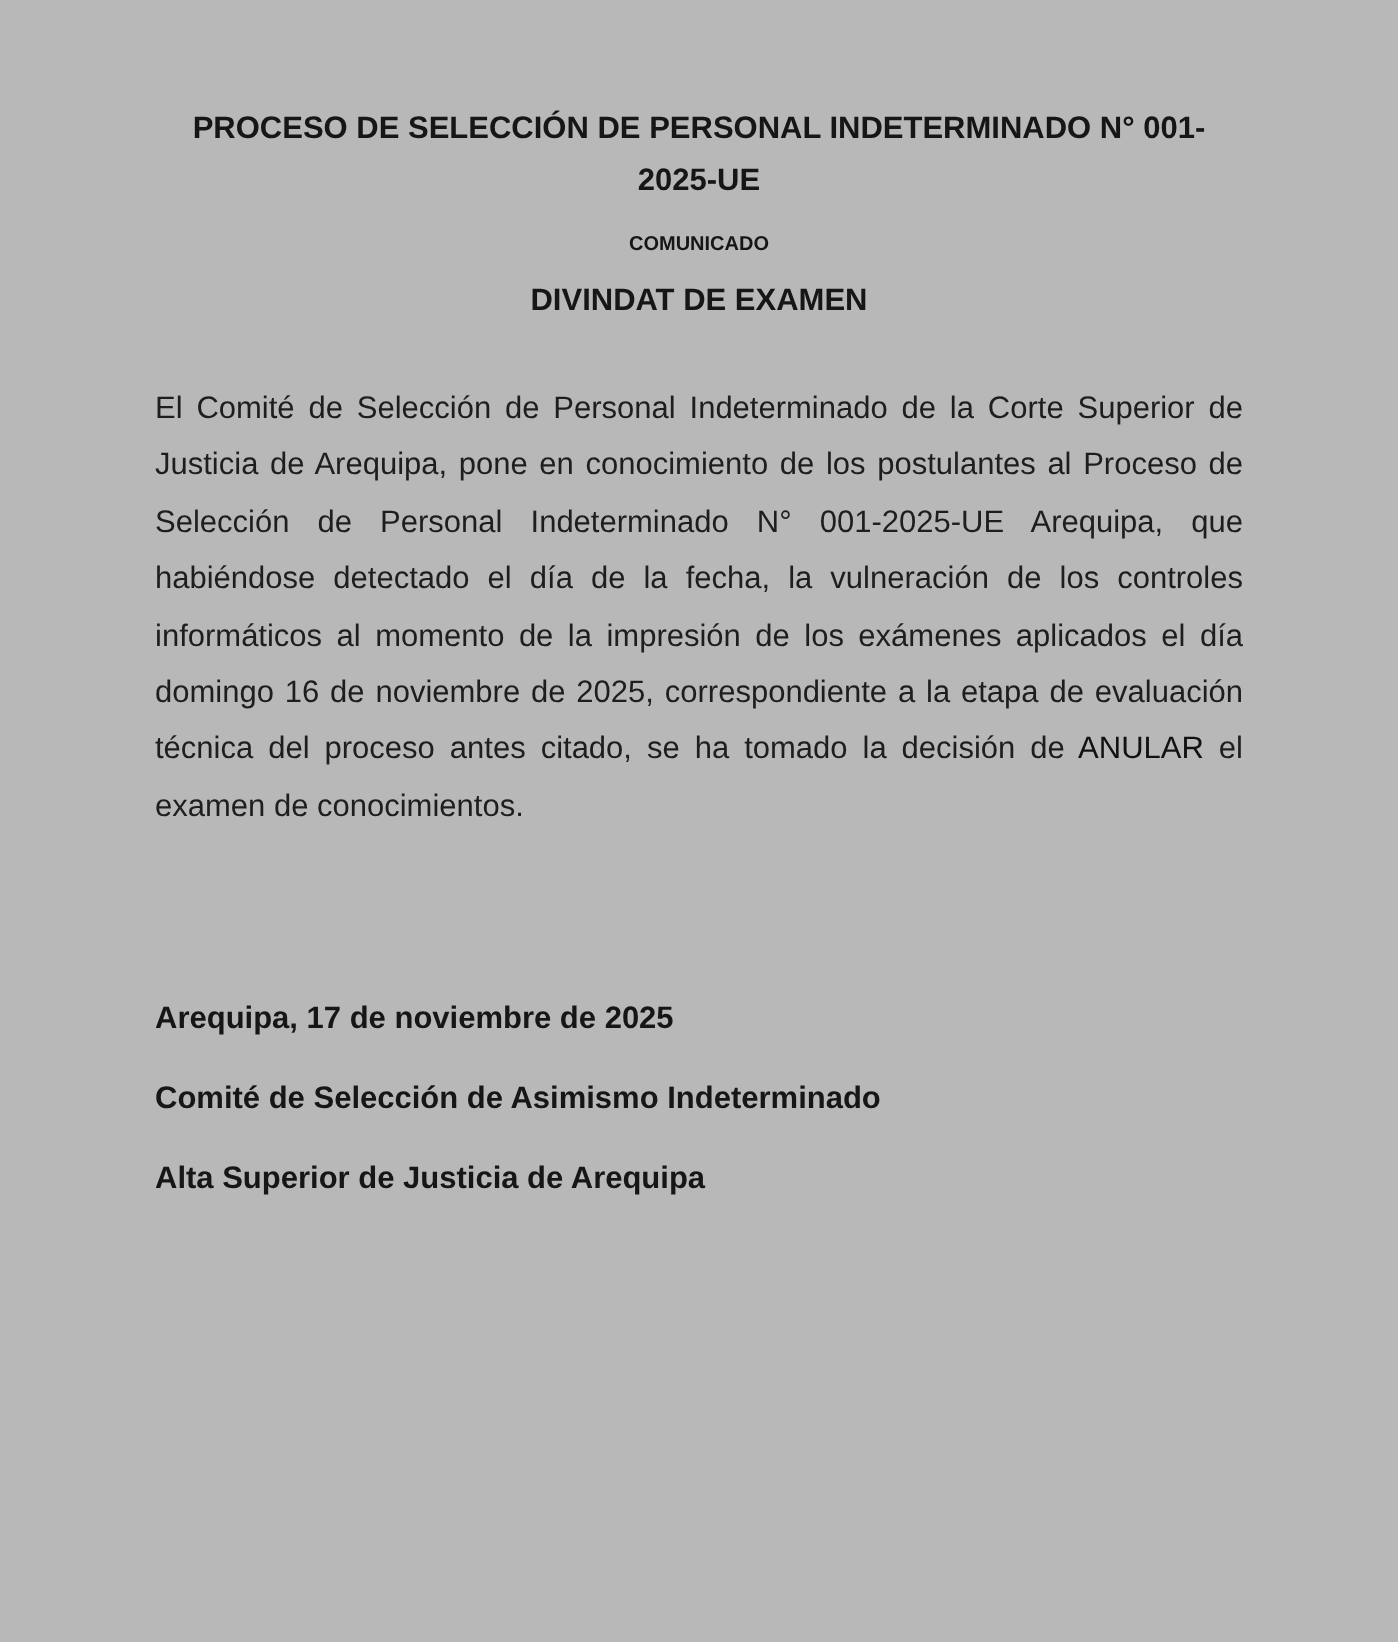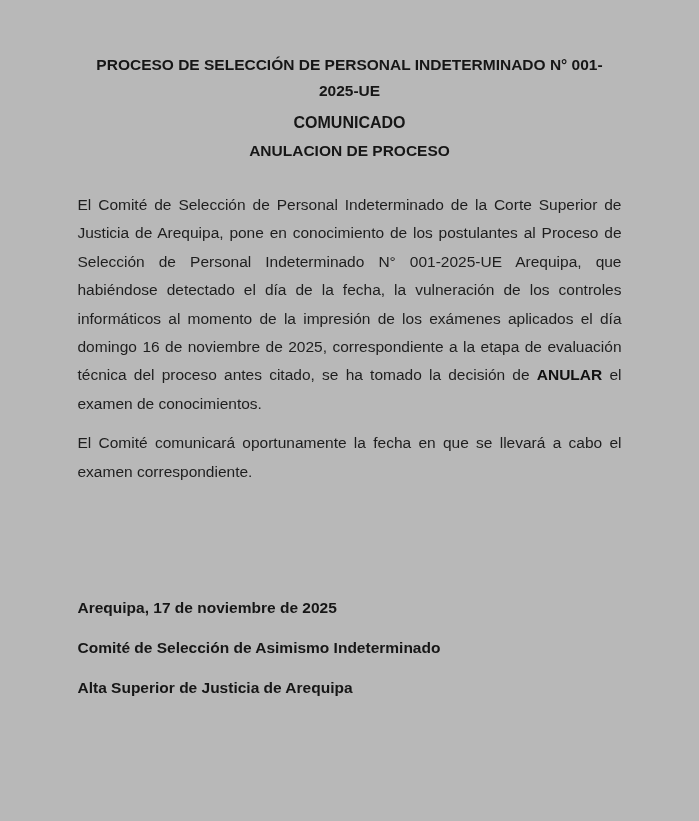--- a/index.html
+++ b/index.html
@@ -25,70 +25,69 @@
     text-align: center;
     font-weight: bold;
     color: #161616;
   }
   .doc-title {
     font-size: 15.5px;
     line-height: 26px;
     margin: 0;
   }
   .doc-subtitle {
-    font-size: 16px;
+    font-size: 10px;
     line-height: 26px;
     margin: 6px 0 0 0;
   }
   .doc-subtitle2 {
     font-size: 15.5px;
     line-height: 26px;
     margin: 2px 0 0 0;
   }
   .body-block {
     margin-top: 27px;
   }
   .para {
     font-size: 15.5px;
     line-height: 28.4px;
     text-align: justify;
     margin: 0 0 11px 0;
     color: #1e1e1e;
   }
   .para strong {
-    font-weight: bold;
+    font-weight: normal;
     color: #111;
   }
   .footer-block {
-    margin-top: 112px;
+    margin-top: 82px;
   }
   .footer-line {
     font-size: 15.5px;
     font-weight: bold;
     line-height: 19px;
     margin: 0 0 21px 0;
     color: #161616;
   }
 </style>
 </head>
 <body>
 
 <div class="page">
 
   <div class="title-block">
     <div class="doc-title">PROCESO DE SELECCIÓN DE PERSONAL INDETERMINADO N° 001-2025-UE</div>
     <div class="doc-subtitle">COMUNICADO</div>
-    <div class="doc-subtitle2">ANULACION DE PROCESO</div>
+    <div class="doc-subtitle2">DIVINDAT DE EXAMEN</div>
   </div>
 
   <div class="body-block">
     <p class="para"><span>El Comité de Selección de Personal Indeterminado de la Corte Superior de Justicia de Arequipa, pone en conocimiento de los postulantes al Proceso de Selección de Personal Indeterminado N° 001-2025-UE Arequipa, que habiéndose detectado el día de la fecha, la vulneración de los controles informáticos al momento de la impresión de los exámenes aplicados el día domingo 16 de noviembre de 2025, correspondiente a la etapa de evaluación técnica del proceso antes citado, se ha tomado la decisión de </span><strong>ANULAR</strong><span> el examen de conocimientos.</span></p>
 
 
-    <p class="para">El Comité comunicará oportunamente la fecha en que se llevará a cabo el examen correspondiente.</p>
   </div>
 
   <div class="footer-block">
     <p class="footer-line">Arequipa, 17 de noviembre de 2025</p>
     <p class="footer-line">Comité de Selección de Asimismo Indeterminado</p>
     <p class="footer-line">Alta Superior de Justicia de Arequipa</p>
   </div>
 
 </div>
 

